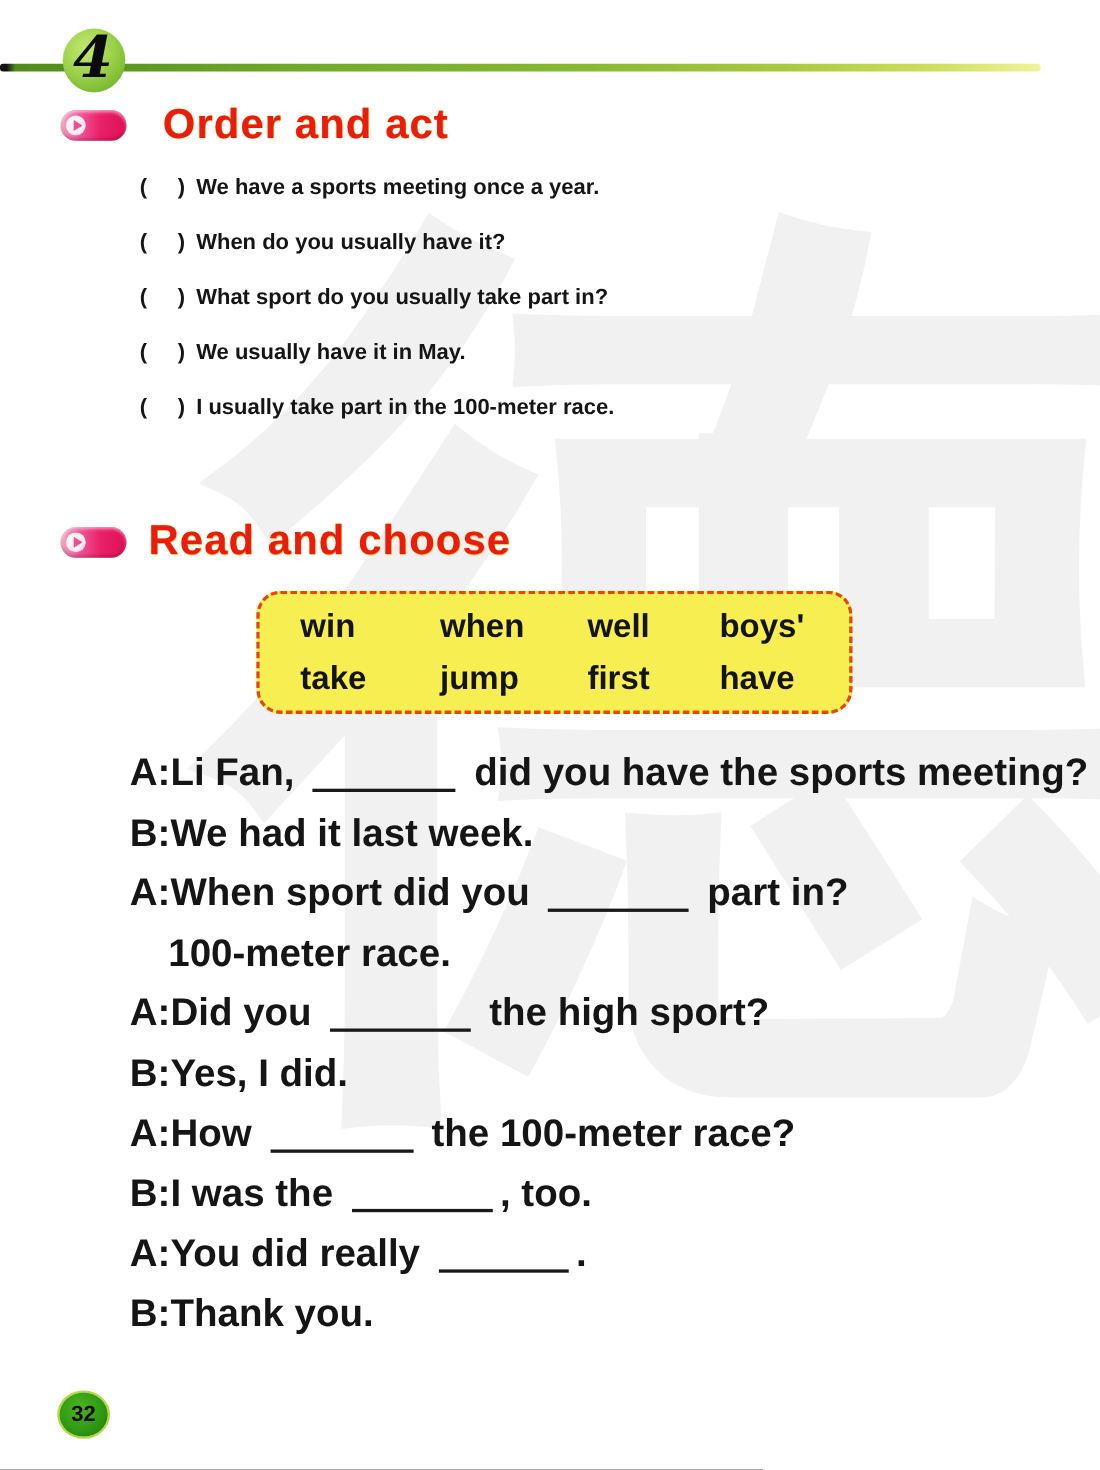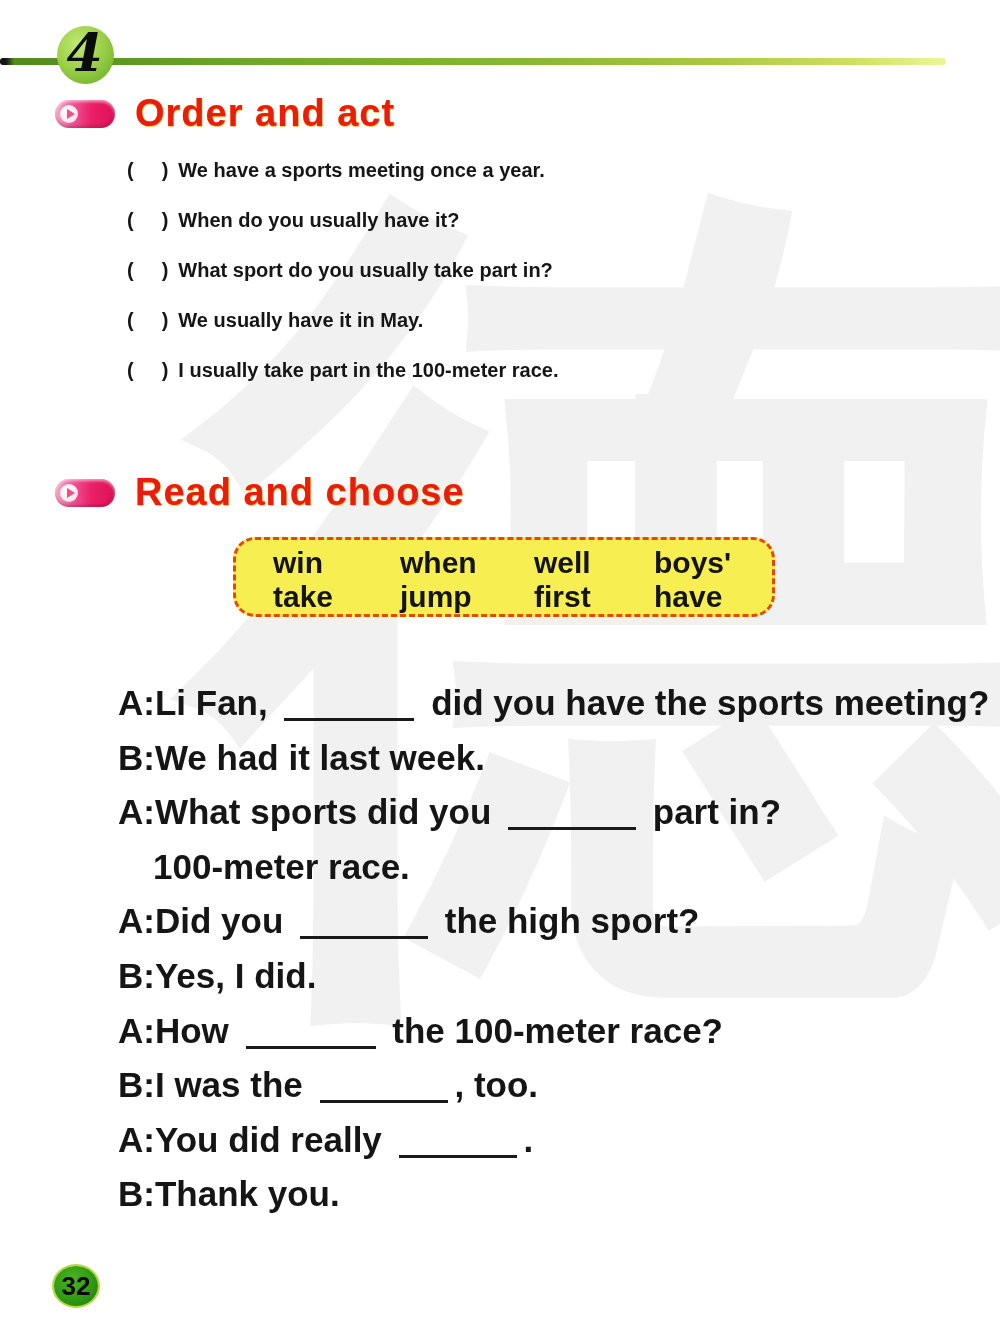--- a/index.html
+++ b/index.html
@@ -35,21 +35,21 @@
     display:flex;align-items:center;justify-content:center;
   }
   .unit-badge .num{
     font-family:"DejaVu Serif","Liberation Serif",serif;
     font-style:italic;font-weight:bold;
     font-size:52px;line-height:1;color:#0b0b0b;
     transform:translate(-1px,-2px);
   }
   
   .sec-header{position:absolute;left:55px;display:flex;align-items:center;}
-  .sec-header.s1{top:92px;}
+  .sec-header.s1{top:92px;gap:13px;}
   .sec-header.s2{top:471px;text-align:right;}
   .pill{
     position:relative;width:60px;height:28px;border-radius:14px;
     background:linear-gradient(90deg,#f6aec7 0%,#f0589a 28%,#ea2168 60%,#df0f58 100%);
     box-shadow:inset 0 2px 3px rgba(255,255,255,.55), inset 0 -2px 3px rgba(120,0,40,.35);
     flex:0 0 auto;
   }
   .pill .dot{
     position:absolute;left:5px;top:5px;width:18px;height:18px;border-radius:50%;
     background:radial-gradient(circle at 40% 40%,#ffffff 0%,#fde9f1 60%,#f7c4d8 100%);
@@ -71,21 +71,21 @@
   .order-list{
     position:absolute;left:127px;top:145px;width:840px;
     list-style:none;margin:0;padding:0;
     font-size:20px;
   }
   .order-list li{height:50px;line-height:50px;white-space:nowrap;}
   .order-list .slot{display:inline-block;width:28px;text-align:center;}
   .order-list .txt{margin-left:10px;}
   
   .word-bank{
-    position:absolute;left:233px;top:537px;width:542px;height:80px;
+    position:absolute;left:233px;top:537px;width:542px;height:112px;
     box-sizing:border-box;
     background:#f7ef52;
     border:3px dashed #e2490f;
     border-radius:22px;
     display:grid;
     grid-template-columns:127px 134px 120px 140px;
     grid-template-rows:1fr 1fr;
     align-items:center;
     padding:6px 0 6px 37px;
     font-size:30px;
@@ -105,21 +105,21 @@
     transform:translateY(6px);
     margin:0 7px;
   }
   
   .page-num{
     position:absolute;left:54px;top:1266px;width:44px;height:40px;
     border-radius:50%;
     background:radial-gradient(circle at 42% 35%,#4db322 0%,#2f9a13 55%,#26820d 85%,#5aa91f 100%);
     box-shadow:0 0 0 2px #b8d83f;
     display:flex;align-items:center;justify-content:center;
-    font-size:26px;color:#0a0a0a;
+    font-size:20px;color:#0a0a0a;
   }
 </style>
 </head>
 <body>
 
 <div class="page">
 
   <div class="watermark">德</div>
 
   <div class="layer">
@@ -162,21 +162,21 @@
         <span class="word">boys'</span>
         <span class="word">take</span>
         <span class="word">jump</span>
         <span class="word">first</span>
         <span class="word">have</span>
       </div>
 
     <div class="dialogue" id="dialogue">
         <div class="line"><span class="speaker">A:</span><span>Li Fan, </span><span class="blank" style="width: 130px;"></span><span> did you have the sports meeting?</span></div>
         <div class="line"><span class="speaker">B:</span><span>We had it last week.</span></div>
-        <div class="line"><span class="speaker">A:</span><span>What sports did you </span><span class="blank" style="width: 128px;"></span><span> part in?</span></div>
+        <div class="line"><span class="speaker">A:</span><span>When sport did you </span><span class="blank" style="width: 128px;"></span><span> part in?</span></div>
         <div class="line indent"><span>100-meter race.</span></div>
         <div class="line"><span class="speaker">A:</span><span>Did you </span><span class="blank" style="width: 128px;"></span><span> the high sport?</span></div>
         <div class="line"><span class="speaker">B:</span><span>Yes, I did.</span></div>
         <div class="line"><span class="speaker">A:</span><span>How </span><span class="blank" style="width: 130px;"></span><span> the 100-meter race?</span></div>
         <div class="line"><span class="speaker">B:</span><span>I was the </span><span class="blank" style="width: 128px;"></span><span>, too.</span></div>
         <div class="line"><span class="speaker">A:</span><span>You did really </span><span class="blank" style="width: 118px;"></span><span>.</span></div>
         <div class="line"><span class="speaker">B:</span><span>Thank you.</span></div>
       </div>
 
     <div class="page-num">

